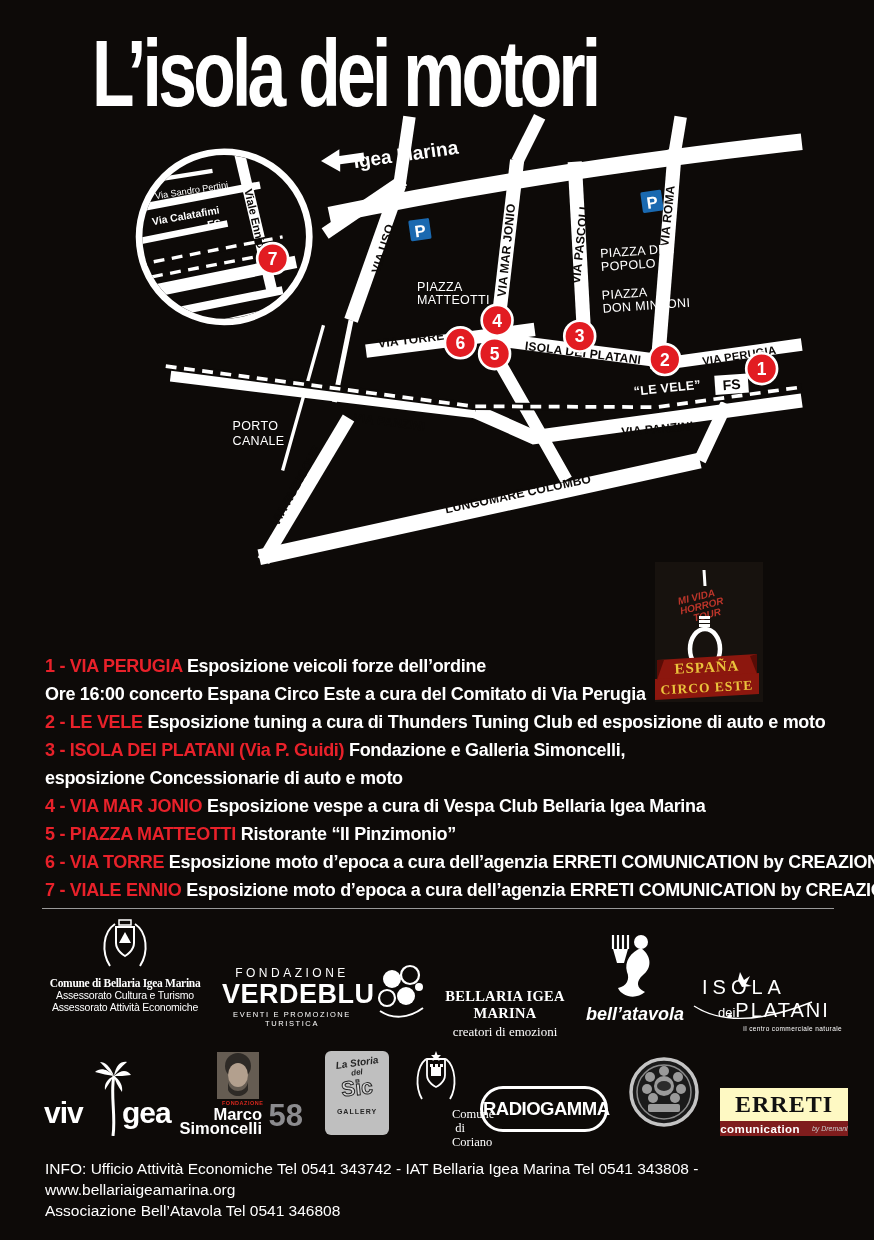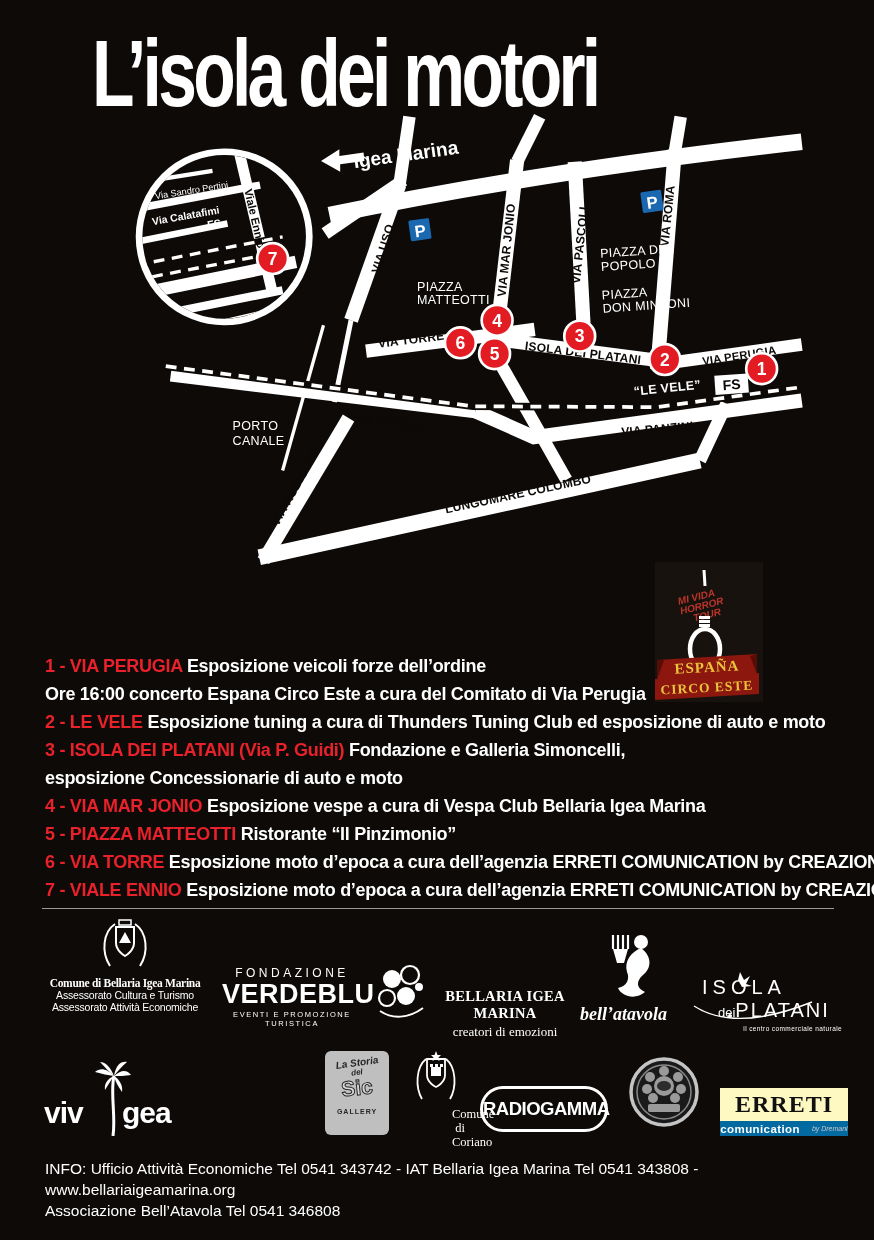--- a/index.html
+++ b/index.html
@@ -32,22 +32,22 @@
   .sp-comune{left:30px;top:918px;width:190px;text-align:center;}
   .sp-comune .l1{font-size:11.5px;font-weight:bold;letter-spacing:-.3px;margin-top:3px;font-family:Liberation Serif, serif;}
   .sp-comune .l2{font-size:10.5px;letter-spacing:-.2px;}
   .sp-verdeblu{left:222px;top:966px;width:140px;text-align:center;}
   .sp-verdeblu .top{font-size:12px;letter-spacing:3.5px;}
   .sp-verdeblu .name{font-size:27px;font-weight:bold;letter-spacing:.5px;line-height:28px;}
   .sp-verdeblu .tag{font-size:7.5px;letter-spacing:1.6px;margin-top:2px;}
   .sp-bim-text{left:420px;top:988px;width:170px;text-align:center;font-family:"Liberation Serif",serif;}
   .sp-bim-text .name{font-size:14.5px;font-weight:bold;letter-spacing:.3px;}
   .sp-bim-text .tag{font-size:13px;margin-top:2px;}
-  .sp-bellatavola-name{left:580px;top:1004px;width:110px;
-       font-family:Liberation Serif, serif;font-style:italic;font-weight:bold;font-size:18px;}
+  .sp-bellatavola-name{left:580px;top:1004px;width:110px;text-align:center;
+       font-family:Liberation Sans, sans-serif;font-style:italic;font-weight:bold;font-size:18px;}
   .sp-isola{left:692px;top:960px;width:152px;height:66px;margin-top:12px;}
   .sp-isola .l1{position:absolute;left:10px;top:4px;font-size:20px;font-weight:300;letter-spacing:5px;}
   .sp-isola .l2{position:absolute;left:26px;top:27px;font-size:20px;font-weight:300;letter-spacing:2px;}
   .sp-isola .l2 .dei{font-size:13px;letter-spacing:0;}
   .sp-isola .tag{position:absolute;right:2px;top:53px;font-size:6.5px;letter-spacing:.4px;}
   .sp-vivigea{left:42px;top:1060px;width:130px;height:76px;}
   .sp-vivigea .t{position:absolute;top:36px;font-size:30px;font-weight:bold;letter-spacing:-1px;}
   .sp-simoncelli{left:183px;top:1052px;width:120px;height:85px;}
   .sp-simoncelli .fond{position:absolute;left:39px;top:48px;font-size:5.5px;color:#d6281e;
         font-weight:bold;letter-spacing:.5px;}
@@ -62,21 +62,21 @@
         transform:rotate(-6deg);line-height:22px;}
   .sp-sic .s4{font-size:7px;font-weight:bold;margin-top:9px;letter-spacing:1px;}
   .sp-coriano{left:404px;top:1051px;width:64px;text-align:center;font-family:"Liberation Serif",serif;}
   .sp-coriano .t{font-size:12.5px;line-height:14px;margin-left:48px;}
   .sp-radiogamma{left:480px;top:1086px;width:128px;height:46px;border:3px solid #fff;
         border-radius:23px;box-sizing:border-box;text-align:center;}
   .sp-radiogamma .t{font-size:18.5px;font-weight:bold;letter-spacing:-.5px;line-height:40px;}
   .sp-erreti{left:720px;top:1088px;width:128px;}
   .sp-erreti .box{background:#fef9c3;color:#111;height:33px;text-align:center;
         font-family:"Liberation Serif",serif;font-weight:bold;font-size:24px;line-height:33px;letter-spacing:1px;}
-  .sp-erreti .strip{height:15px;background:#0369a1;display:flex;align-items:center;justify-content:center;gap:12px;}
+  .sp-erreti .strip{height:15px;background:#7f1d1d;display:flex;align-items:center;justify-content:center;gap:12px;}
   .sp-erreti .strip .c{font-size:11.5px;font-weight:bold;letter-spacing:.4px;}
   .sp-erreti .strip .by{font-size:7px;font-style:italic;color:#c9c9c9;}
   
   .footer{position:absolute;left:45px;top:1158px;font-size:15.5px;line-height:21px;}
 </style>
 </head>
 <body>
 
 <div class="poster">
 
@@ -320,20 +320,32 @@
       <path d="M20,16 C12,8 6,8 1,12 C8,14 14,15 20,16" fill="#fff"></path>
       <path d="M20,16 C16,6 11,2 6,2 C11,7 15,12 20,16" fill="#fff"></path>
       <path d="M20,16 C22,5 27,1 33,2 C27,7 23,12 20,16" fill="#fff"></path>
       <path d="M20,16 C28,9 33,10 37,15 C31,16 25,16 20,16" fill="#fff"></path>
       <path d="M20,16 C26,20 29,26 28,32 C24,26 21,21 20,16" fill="#fff"></path>
       <path d="M20,16 C13,19 10,24 11,30 C14,25 17,20 20,16" fill="#fff"></path>
     </svg>
     <span class="t" style="left:80px">gea</span>
   </div>
 
+  <div class="abs sp-simoncelli">
+    <svg class="abs" style="left:34px;top:0" width="42" height="47" viewBox="0 0 42 47">
+      <rect x="0" y="0" width="42" height="47" fill="#655c52"></rect>
+      <circle cx="21" cy="14" r="13" fill="#2e2a26"></circle>
+      <ellipse cx="21" cy="23" rx="10" ry="12" fill="#b3a08e"></ellipse>
+      <path d="M11,30 C13,42 29,42 31,30 L31,38 C27,46 15,46 11,38 Z" fill="#2e2a26"></path>
+    </svg>
+    <div class="fond">FONDAZIONE</div>
+    <div class="m1">Marco</div>
+    <div class="m2">Simoncelli</div>
+    <div class="num">58</div>
+  </div>
 
   <div class="abs sp-sic">
     <div class="s1">La Storia</div>
     <div class="s2">del</div>
     <div class="s3">Sic</div>
     <div class="s4">GALLERY</div>
   </div>
 
   <div class="abs sp-coriano">
     <svg width="46" height="52" viewBox="0 0 46 52">

